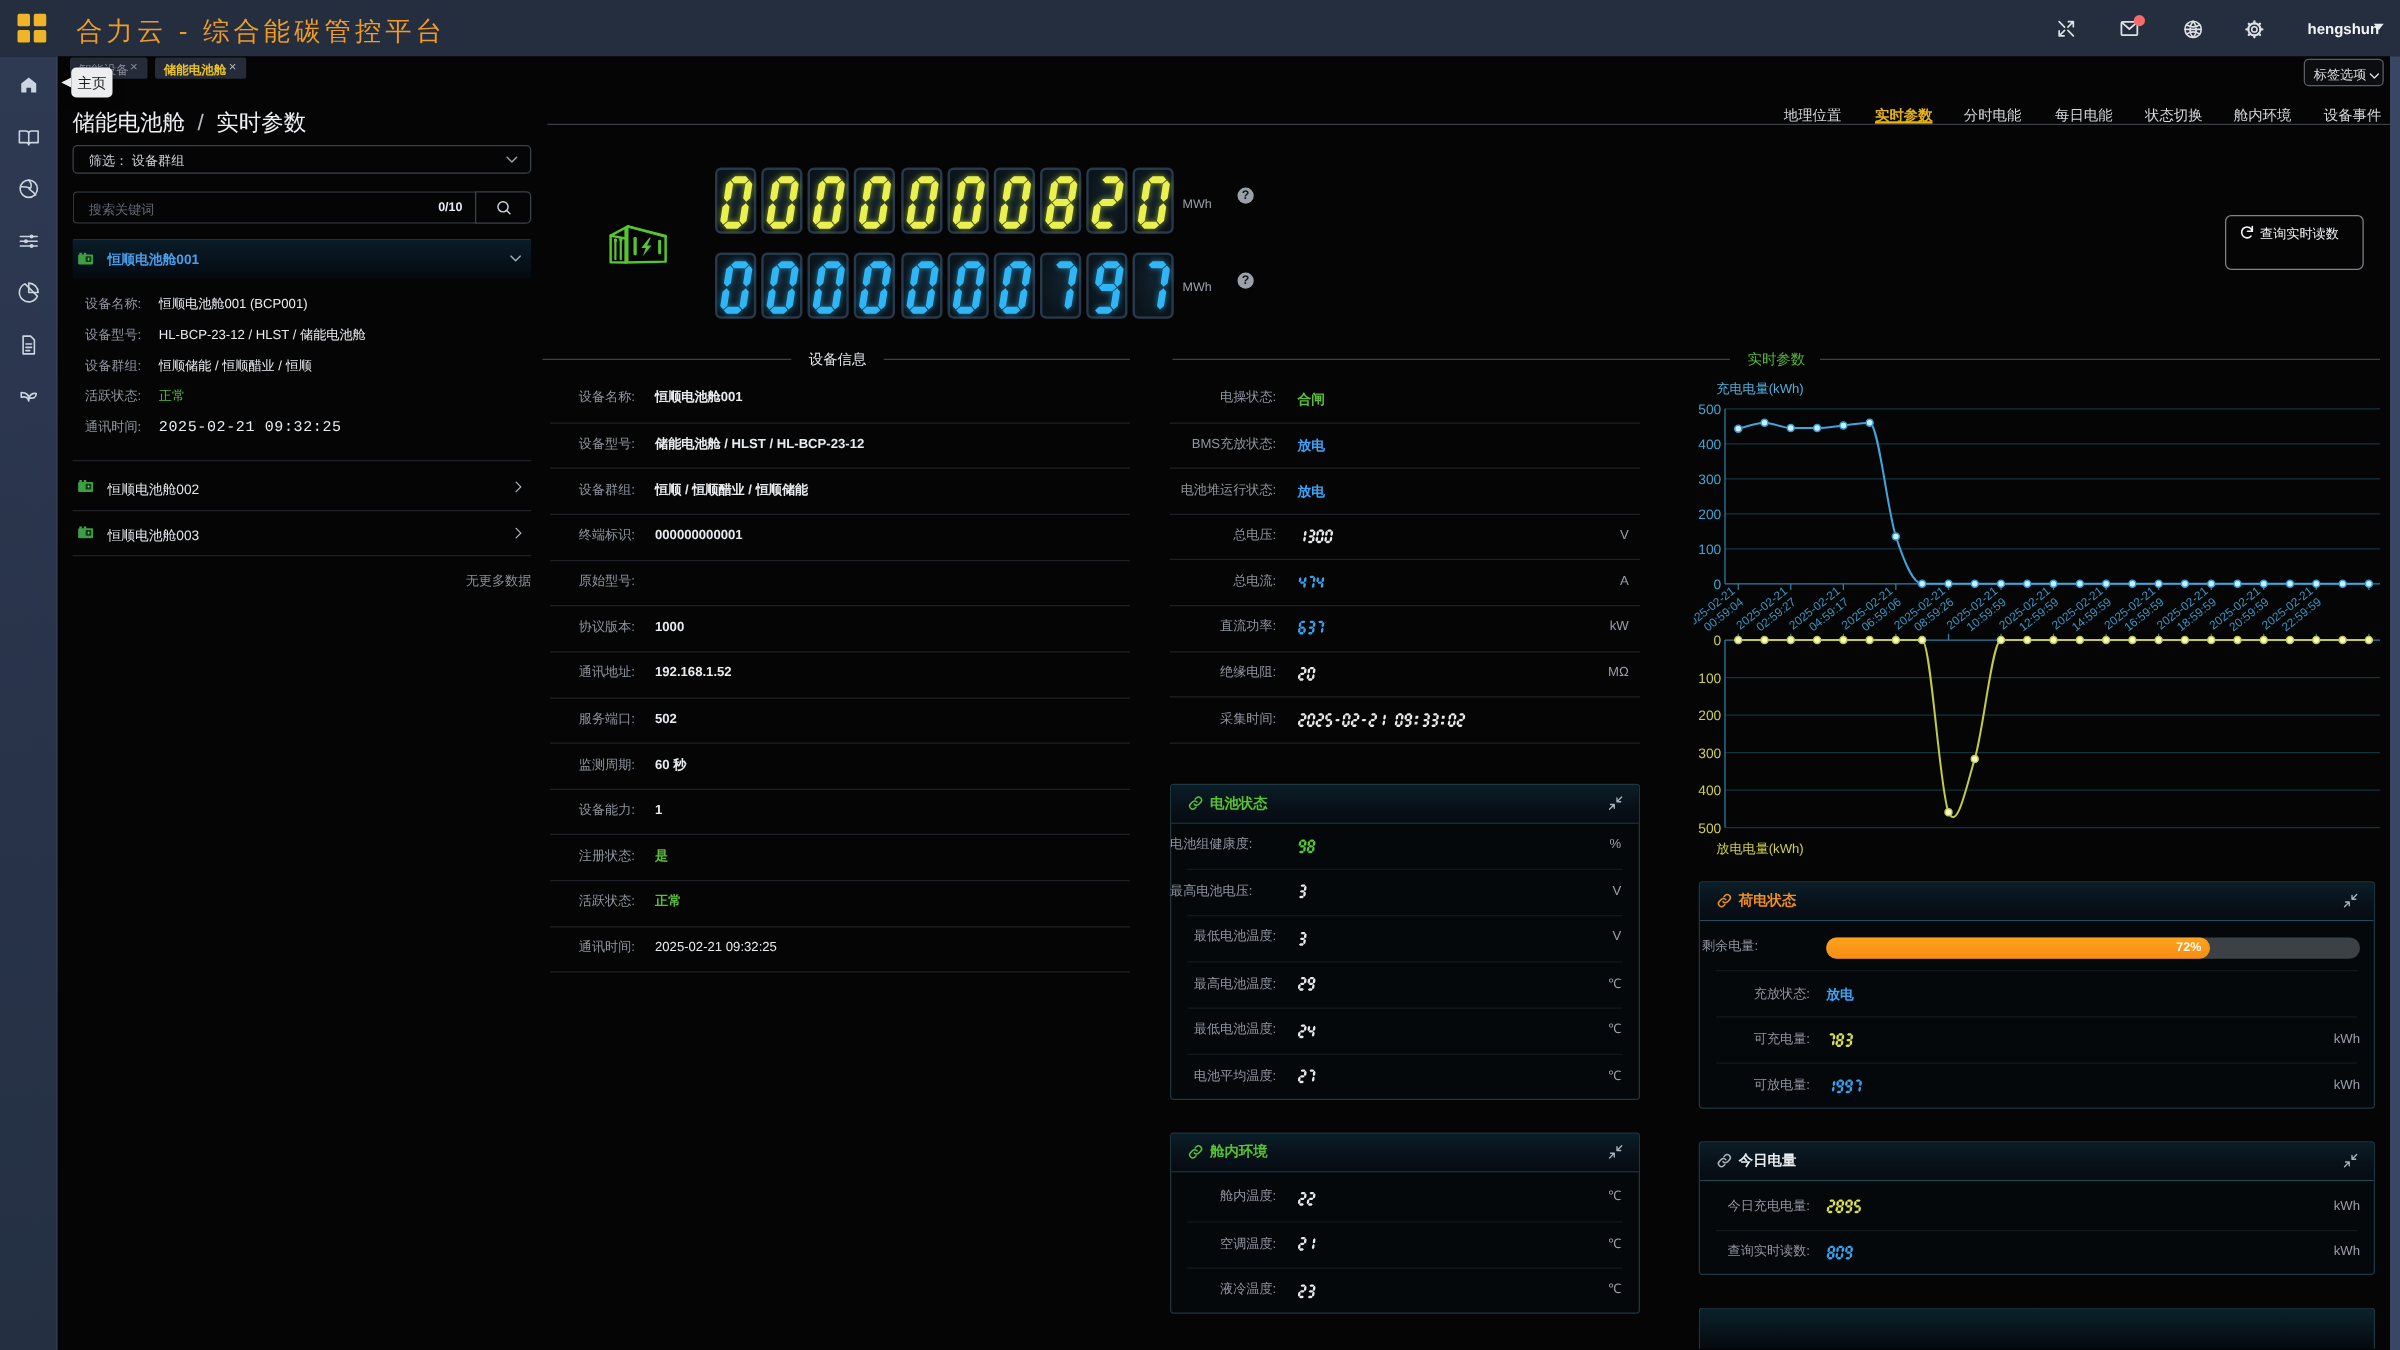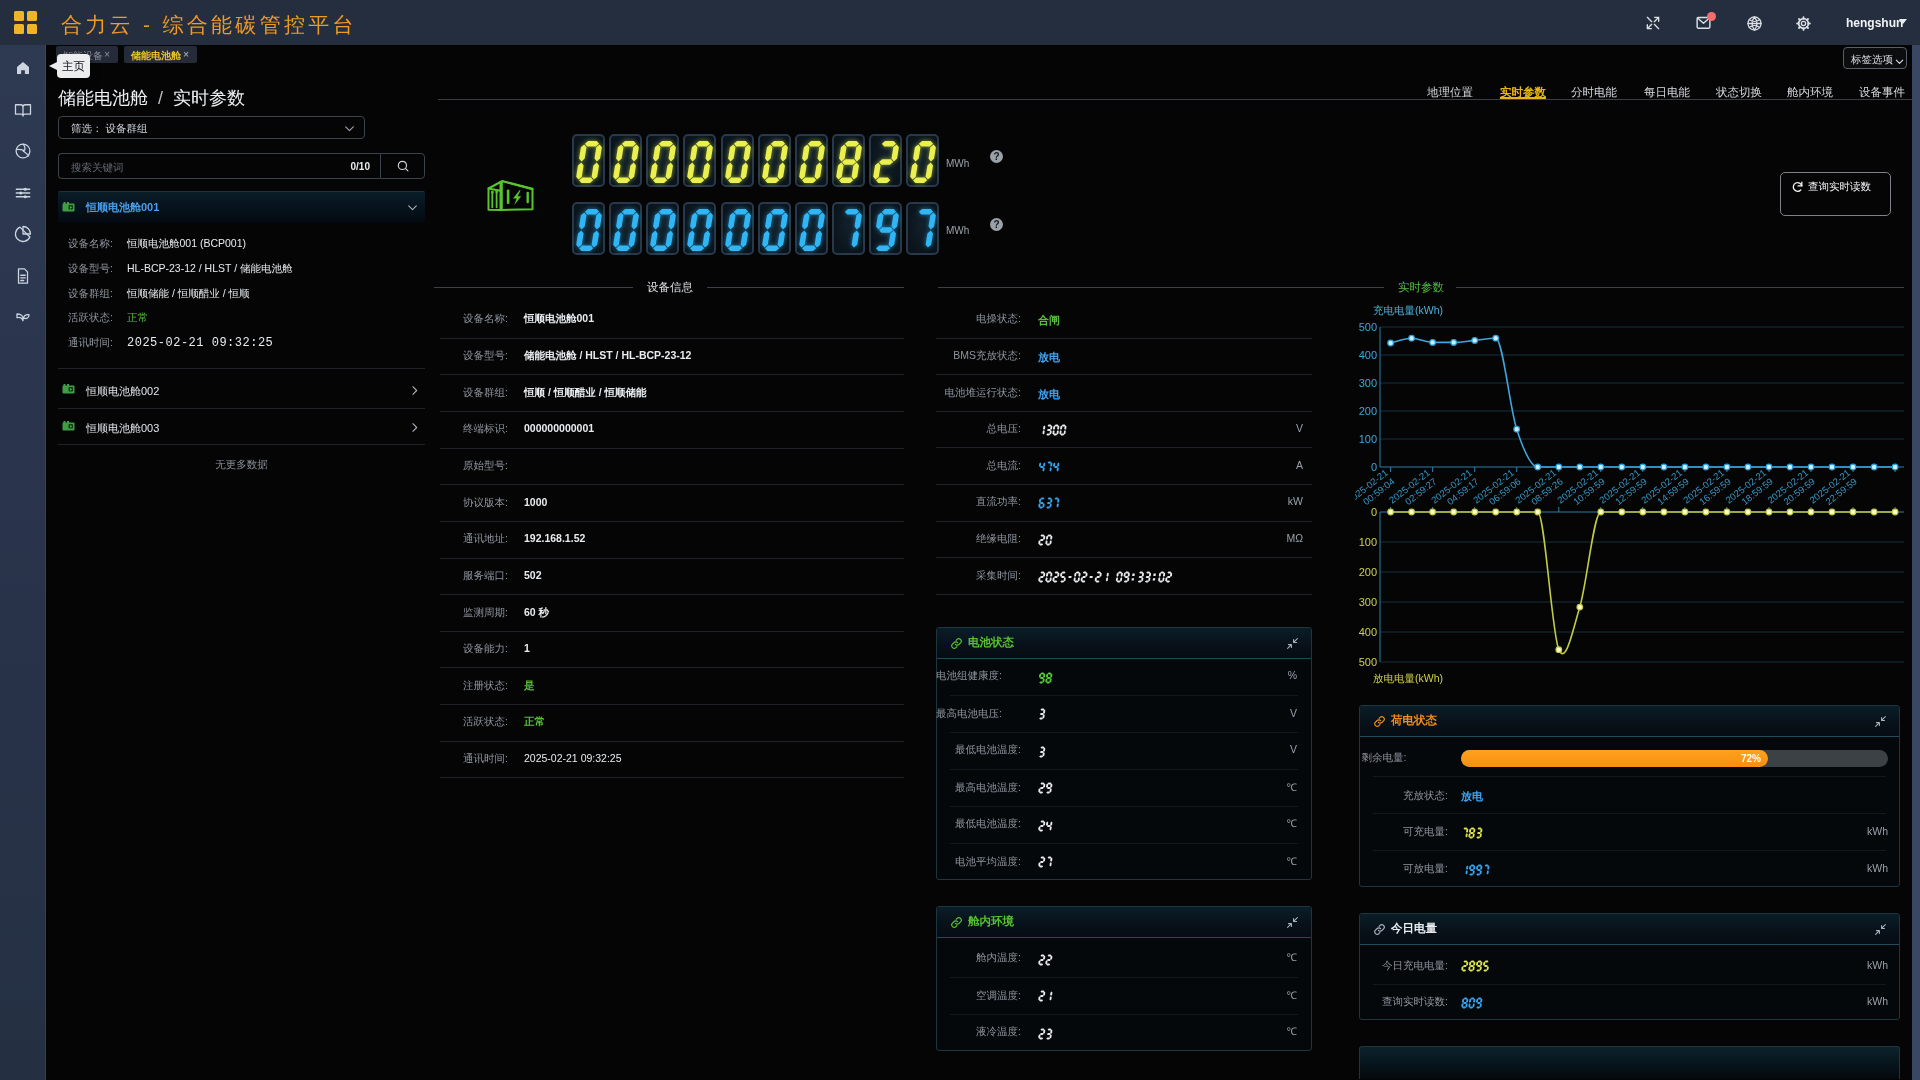--- a/index.html
+++ b/index.html
@@ -20,21 +20,21 @@
 <div class="abs" style="left:58px;top:86px;font-size:18px;color:#edeff2">储能电池舱&nbsp; <span style="color:#b9bdc2">/</span> &nbsp;实时参数</div>
 <div class="abs" style="left:1427px;top:85px;font-size:11.5px;color:#d6d9dd">地理位置</div>
 <div class="abs" style="left:1500px;top:85px;font-size:11.5px;color:#e7b416;font-weight:700">实时参数</div>
 <div class="abs" style="left:1500px;top:97px;width:46px;height:2px;background:#e7b416"></div>
 <div class="abs" style="left:1571px;top:85px;font-size:11.5px;color:#d6d9dd">分时电能</div>
 <div class="abs" style="left:1644px;top:85px;font-size:11.5px;color:#d6d9dd">每日电能</div>
 <div class="abs" style="left:1716px;top:85px;font-size:11.5px;color:#d6d9dd">状态切换</div>
 <div class="abs" style="left:1787px;top:85px;font-size:11.5px;color:#d6d9dd">舱内环境</div>
 <div class="abs" style="left:1859px;top:85px;font-size:11.5px;color:#d6d9dd">设备事件</div>
 <div class="abs" style="left:438px;top:99px;width:1474px;height:1px;background:#3a3e44"></div>
-<div class="abs" style="left:58px;top:116px;width:307px;height:23px;border:1px solid #3c424b;border-radius:4px">
+<div class="abs" style="left:58px;top:116px;width:367px;height:23px;border:1px solid #3c424b;border-radius:4px">
       <span class="abs" style="left:12px;top:5px;font-size:10.5px;color:#cfd3da">筛选：&nbsp;设备群组</span>
       <span class="abs" style="right:8px;top:4px"><svg width="13" height="13" viewBox="0 0 24 24" fill="none" stroke="#9aa1aa" stroke-width="2.2" stroke-linecap="round" stroke-linejoin="round">
           <path d="m5 9 7 7 7-7"></path>
         </svg></span>
     </div>
 <div class="abs" style="left:58px;top:153px;width:322px;height:26px;border:1px solid #3c424b;border-radius:4px 0 0 4px;border-right:none">
       <span class="abs" style="left:12px;top:7px;font-size:10.5px;color:#646b75">搜索关键词</span>
       <span class="abs" style="right:10px;top:7px;font-size:10px;color:#e9ecef;font-weight:700">0/10</span>
     </div>
 <div class="abs" style="left:380px;top:153px;width:45px;height:26px;border:1px solid #3c424b;border-radius:0 4px 4px 0">
@@ -83,21 +83,21 @@
       <rect x="1.5" y="0" width="2" height="2" fill="#3f9e43"></rect>
       <rect x="5" y="0" width="2" height="2" fill="#3f9e43"></rect>
       <rect x="6.5" y="3" width="4.5" height="4.5" rx="0.8" fill="#123a16"></rect>
       <path d="m9.2 3.6-1.4 2h1l-.6 1.6 1.8-2.2h-1z" fill="#6fcf6f"></path>
     </svg>
 <div class="abs" style="left:86px;top:421px;font-size:11px;color:#e2e5e9">恒顺电池舱003</div>
 <span class="abs" style="left:408px;top:420px"><svg width="13" height="13" viewBox="0 0 24 24" fill="none" stroke="#aab1ba" stroke-width="2.0" stroke-linecap="round" stroke-linejoin="round">
         <path d="m9 5 7 7-7 7"></path>
       </svg></span>
 <div class="sep" style="left:58px;top:444px;width:367px"></div>
-<div class="abs" style="left:58px;top:458px;width:367px;text-align:center;font-size:10.5px;color:#8a9097">无更多数据</div>
+<div class="abs" style="left:58px;top:458px;width:367px;text-align:right;font-size:10.5px;color:#8a9097">无更多数据</div>
 <div class="abs" style="left:572.0px;top:134px;width:33px;height:53px;border:2px solid #27394a;border-radius:5px;background:radial-gradient(ellipse at 50% 45%, #12212c 0%, #0b141b 75%)">
       <svg width="29" height="49" viewBox="0 0 29 49" style="display:block;filter:drop-shadow(0 0 2.5px rgba(210,230,50,0.65))">
         <path d="M10.9 7.8L14.1 5.0L22.7 5.0L25.1 7.8L21.8 10.6L13.2 10.6ZM25.6 8.4L27.9 11.2L26.1 22.6L22.9 25.4L20.5 22.6L22.3 11.2ZM22.7 26.6L25.0 29.4L23.2 40.8L19.9 43.6L17.6 40.8L19.4 29.4ZM5.0 44.2L8.3 41.4L16.9 41.4L19.2 44.2L16.0 47.0L7.4 47.0ZM7.3 26.6L9.6 29.4L7.8 40.8L4.5 43.6L2.2 40.8L4.0 29.4ZM10.2 8.4L12.5 11.2L10.7 22.6L7.5 25.4L5.1 22.6L6.9 11.2Z" fill="#e9f04f"></path>
       </svg>
     </div>
     <div class="abs" style="left:609.1px;top:134px;width:33px;height:53px;border:2px solid #27394a;border-radius:5px;background:radial-gradient(ellipse at 50% 45%, #12212c 0%, #0b141b 75%)">
       <svg width="29" height="49" viewBox="0 0 29 49" style="display:block;filter:drop-shadow(0 0 2.5px rgba(210,230,50,0.65))">
         <path d="M10.9 7.8L14.1 5.0L22.7 5.0L25.1 7.8L21.8 10.6L13.2 10.6ZM25.6 8.4L27.9 11.2L26.1 22.6L22.9 25.4L20.5 22.6L22.3 11.2ZM22.7 26.6L25.0 29.4L23.2 40.8L19.9 43.6L17.6 40.8L19.4 29.4ZM5.0 44.2L8.3 41.4L16.9 41.4L19.2 44.2L16.0 47.0L7.4 47.0ZM7.3 26.6L9.6 29.4L7.8 40.8L4.5 43.6L2.2 40.8L4.0 29.4ZM10.2 8.4L12.5 11.2L10.7 22.6L7.5 25.4L5.1 22.6L6.9 11.2Z" fill="#e9f04f"></path>
       </svg>
     </div>

